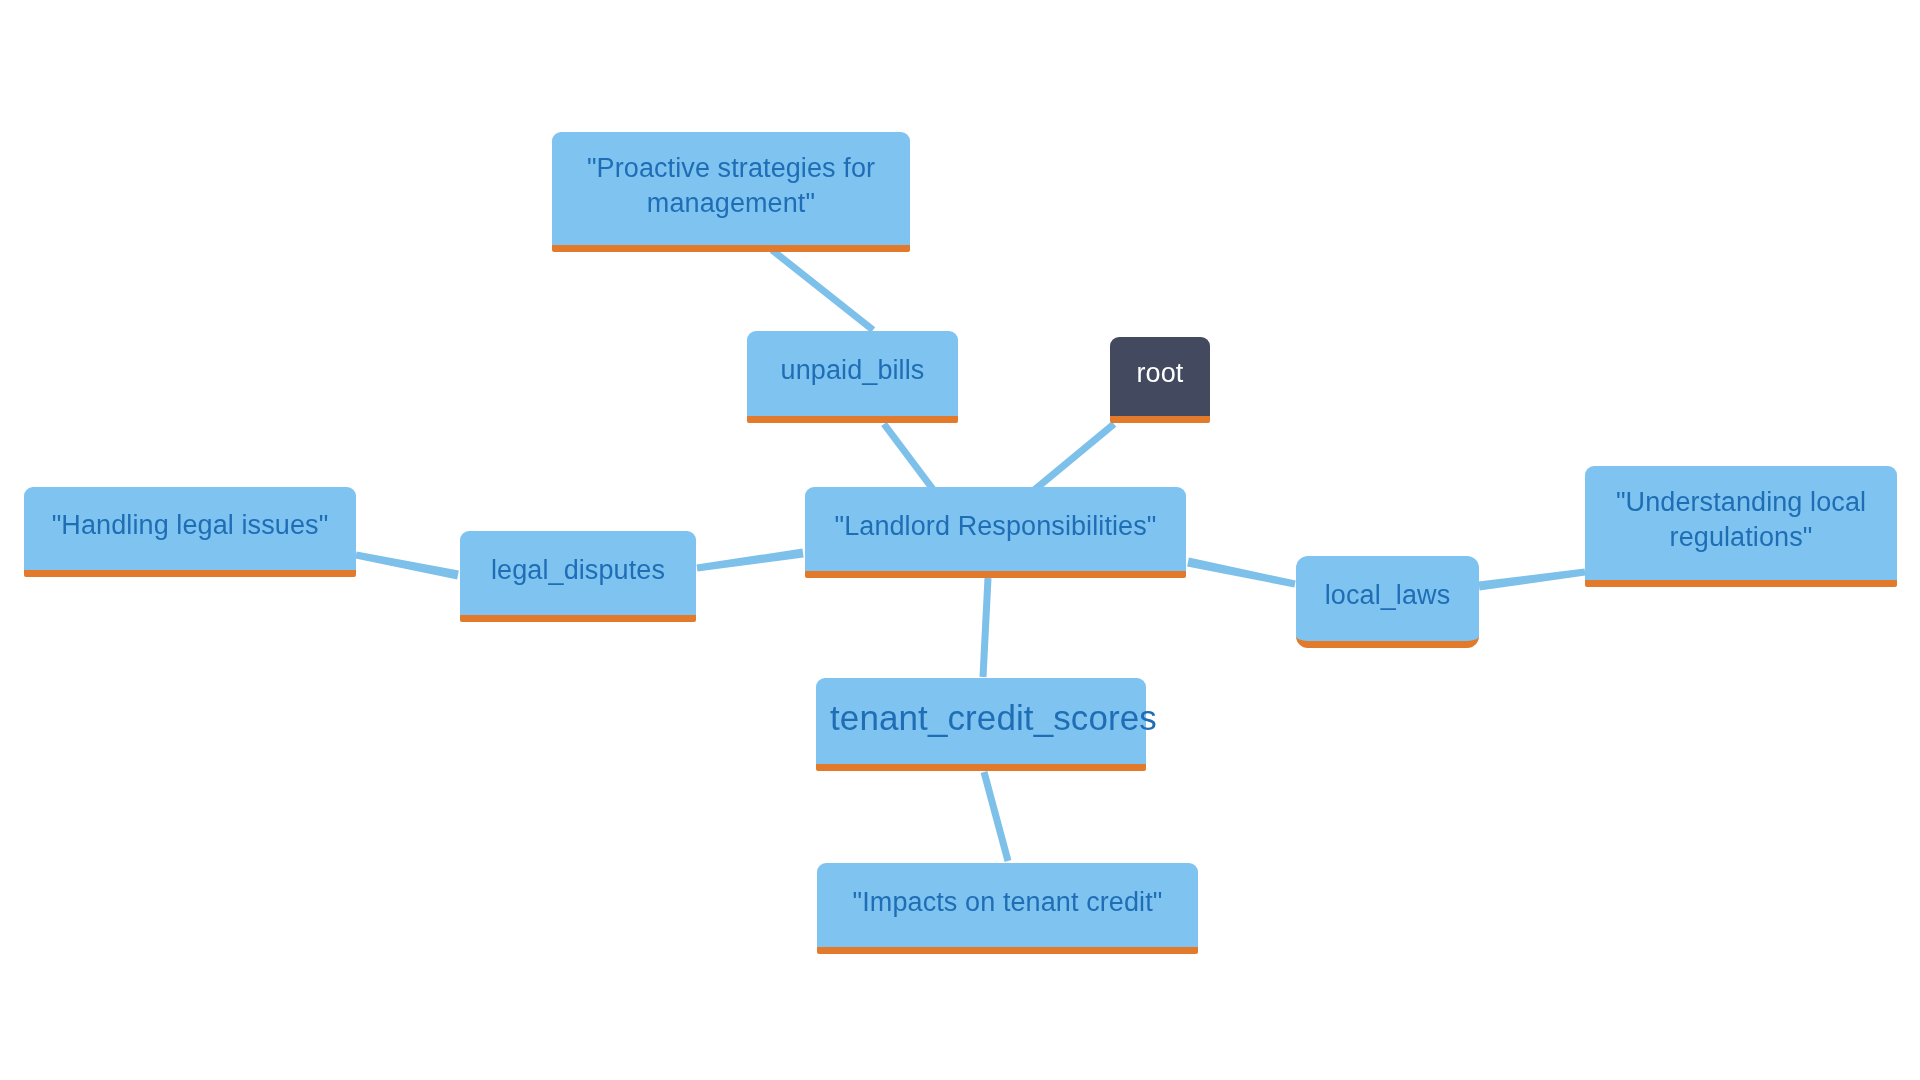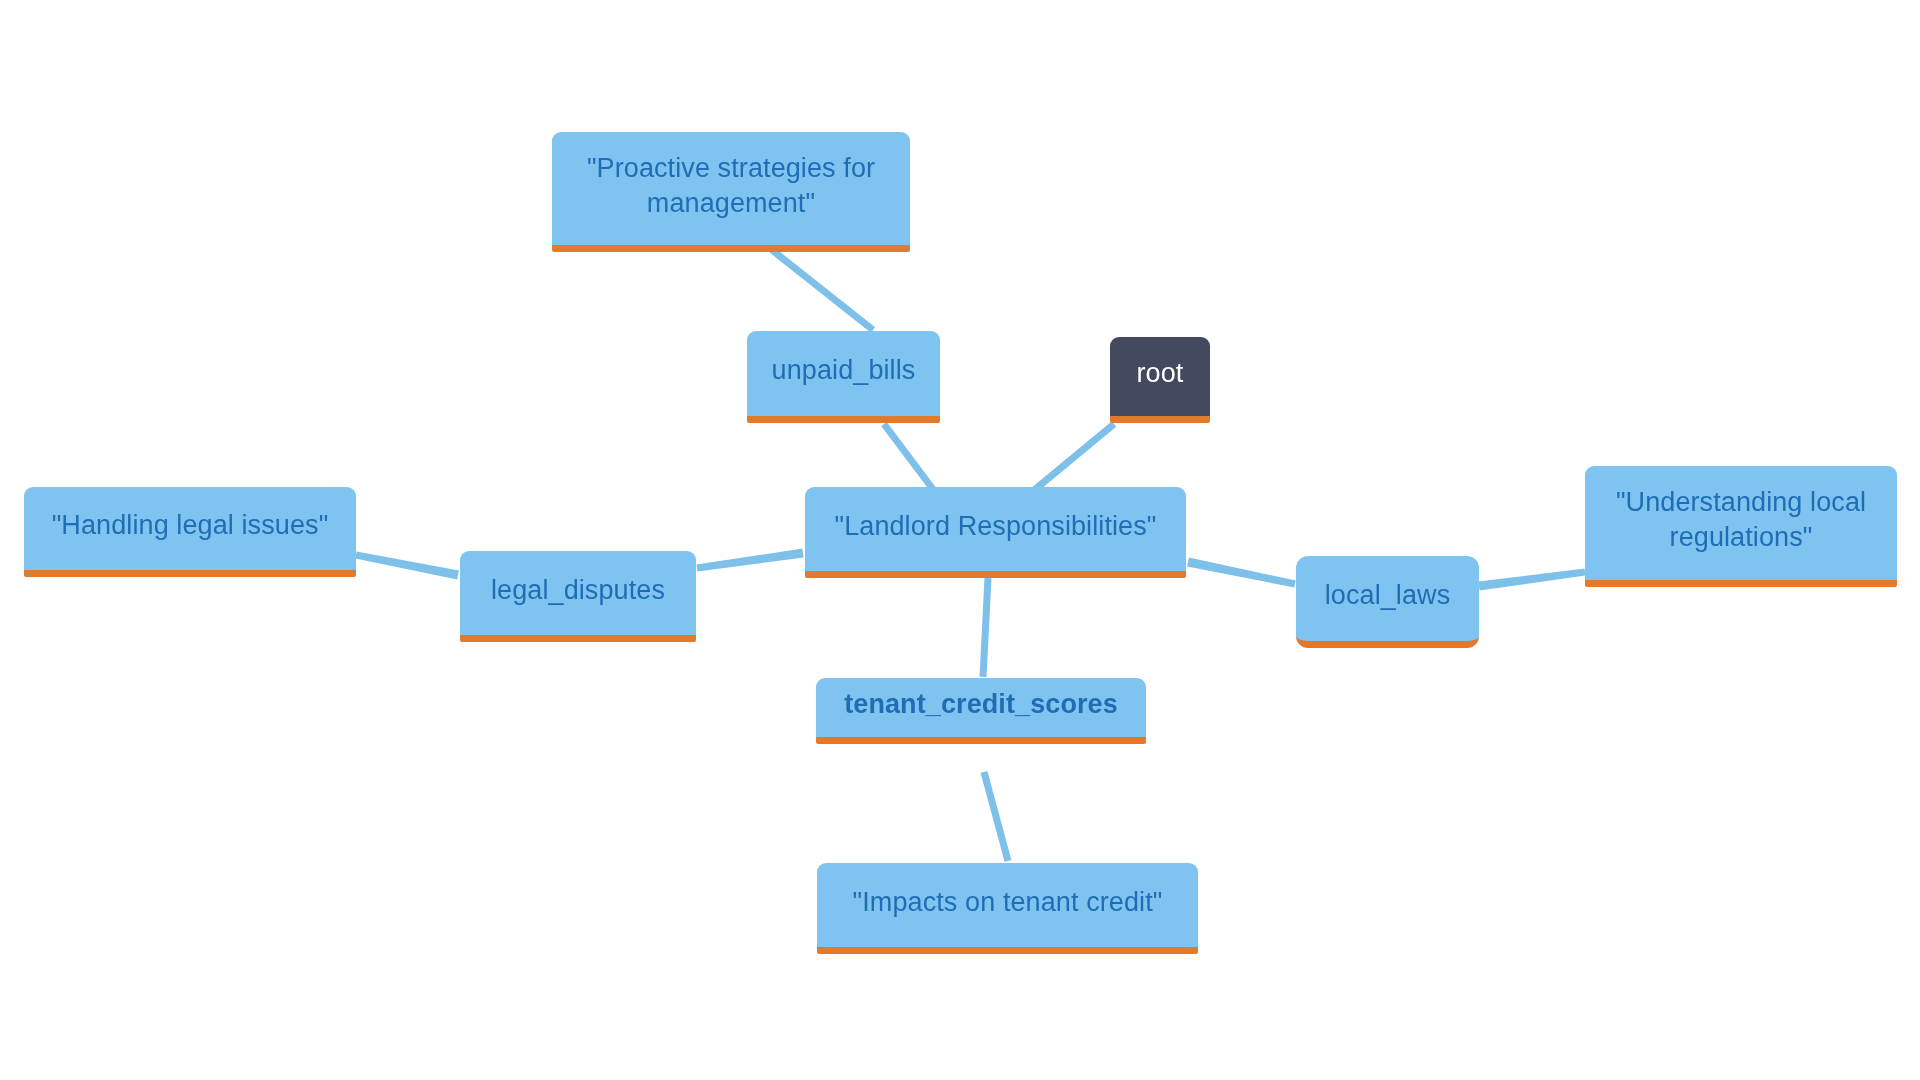--- a/index.html
+++ b/index.html
@@ -65,23 +65,23 @@
       <polygon points="875.17,327.26 774.17,247.26 769.83,252.74 870.83,332.74" fill="#7dc0ea"></polygon>
       <polygon points="802.37,548.54 696.51,564.53 697.49,571.47 803.63,557.46" fill="#7dc0ea"></polygon>
       <polygon points="458.87,570.58 356.67,551.57 355.33,558.43 457.13,579.42" fill="#7dc0ea"></polygon>
       <polygon points="1187.09,566.41 1294.30,587.43 1295.70,580.57 1188.91,557.59" fill="#7dc0ea"></polygon>
       <polygon points="1479.59,590.46 1585.46,575.47 1584.54,568.53 1478.41,581.54" fill="#7dc0ea"></polygon>
       <polygon points="984.50,577.82 979.50,676.82 986.50,677.18 991.50,578.18" fill="#7dc0ea"></polygon>
       <polygon points="980.62,772.91 1004.62,861.91 1011.38,860.09 987.38,771.09" fill="#7dc0ea"></polygon>
     </svg>
   <div id="node-layer">
       <div class="node branch" style="left: 552px; top: 132px; width: 358px; height: 120px; font-size: 27px;"><span class="node-label">"Proactive strategies for management"</span></div>
-      <div class="node branch" style="left: 747px; top: 331px; width: 193px; height: 92px; font-size: 27px;"><span class="node-label">unpaid_bills</span></div>
+      <div class="node branch" style="left: 747px; top: 331px; width: 211px; height: 92px; font-size: 27px;"><span class="node-label">unpaid_bills</span></div>
       <div class="node root" style="left: 1110px; top: 337px; width: 100px; height: 86px; font-size: 27px;"><span class="node-label">root</span></div>
       <div class="node branch" style="left: 805px; top: 487px; width: 381px; height: 91px; font-size: 27px;"><span class="node-label">"Landlord Responsibilities"</span></div>
       <div class="node branch" style="left: 24px; top: 487px; width: 332px; height: 90px; font-size: 27px;"><span class="node-label">"Handling legal issues"</span></div>
-      <div class="node branch" style="left: 460px; top: 551px; width: 236px; height: 91px; font-size: 27px;"><span class="node-label">legal_disputes</span></div>
+      <div class="node branch" style="left: 460px; top: 531px; width: 236px; height: 91px; font-size: 27px;"><span class="node-label">legal_disputes</span></div>
       <div class="node branch" style="left: 1296px; top: 556px; width: 183px; height: 92px; font-size: 27px; border-radius: 12px;"><span class="node-label">local_laws</span></div>
       <div class="node branch" style="left: 1585px; top: 466px; width: 312px; height: 121px; font-size: 27px;"><span class="node-label">"Understanding local regulations"</span></div>
-      <div class="node branch" style="left: 816px; top: 678px; width: 330px; height: 66px; font-size: 27px; font-weight: bold;"><span class="node-label">tenant_credit_scores</span></div>
+      <div class="node branch" style="left: 816px; top: 678px; width: 330px; height: 93px; font-size: 35px;"><span class="node-label">tenant_credit_scores</span></div>
       <div class="node branch" style="left: 817px; top: 863px; width: 381px; height: 91px; font-size: 27px;"><span class="node-label">"Impacts on tenant credit"</span></div>
     </div>
 </div>
 
 </body></html>

